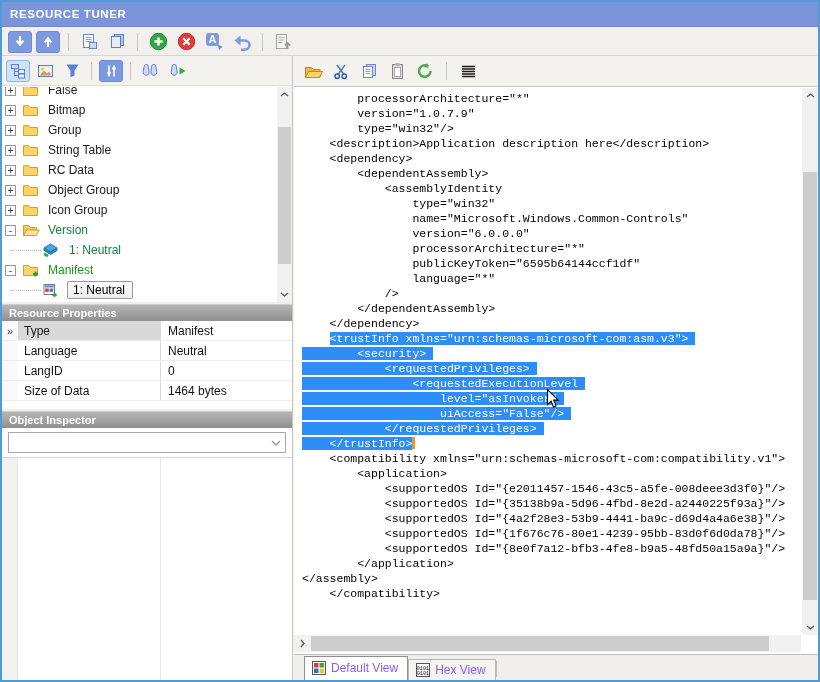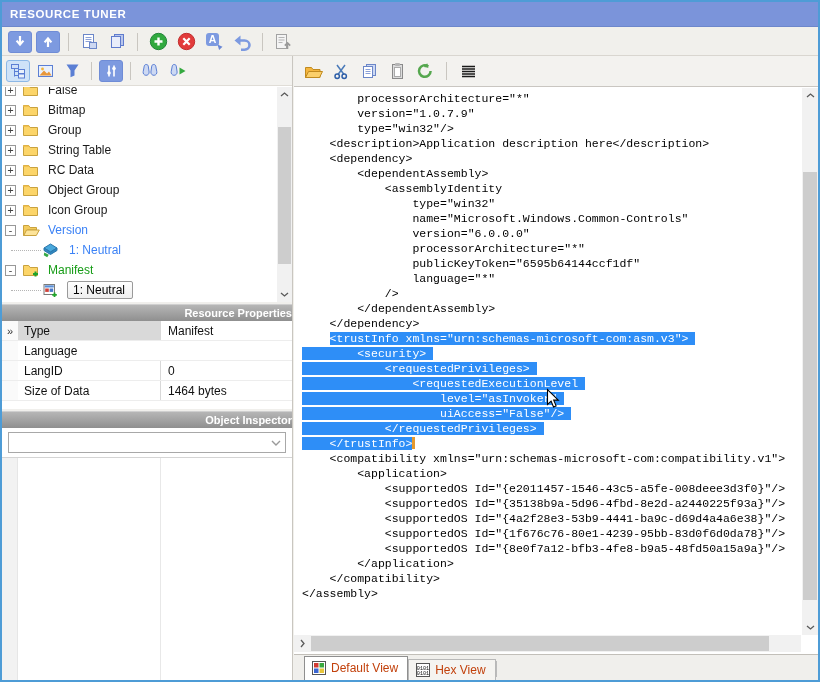--- a/index.html
+++ b/index.html
@@ -28,33 +28,33 @@
   .ttbtn.blue{background:#7d9ae0;border:1px solid #6f8cd6;}
   
   .tree{position:absolute;left:0;top:31px;right:0;height:215px;background:#fff;overflow:hidden;}
   .tree-rows{position:absolute;left:0;top:-7px;right:15px;}
   .trow{height:20px;display:flex;align-items:center;font-size:12px;color:#1a1a1a;white-space:nowrap;}
   .expbox{width:11px;height:11px;border:1px solid #989898;background:#fff;margin-left:3px;margin-right:6px;
           font-size:10px;line-height:9px;text-align:center;color:#444;flex:0 0 auto;font-family:"DejaVu Sans Mono",monospace;}
   .dotline{width:30px;margin-left:9px;border-top:1px dotted #b5b5b5;flex:0 0 auto;margin-right:2px;}
   .ticon{width:18px;height:15px;margin-right:5px;flex:0 0 auto;display:flex;align-items:center;}
   .tlabel{padding:1px 3px;}
-  .c-blue{color:#3b82f6;}
+  .c-blue{color:#15803d;}
   .c-green{color:#169c16;}
   .tsel{border:1px solid #9a9a9a;background:linear-gradient(#fefefe,#eee);border-radius:2px;padding:1px 7px 1px 5px;margin-left:1px;color:#000;}
   
   .sb{position:absolute;background:#f1f1f1;}
   .sb .arr{position:absolute;left:0;right:0;height:15px;display:flex;align-items:center;justify-content:center;background:#f1f1f1;}
   .sb .thumb{position:absolute;left:1px;right:1px;background:#cdcdcd;}
   .hsb .arr{width:17px;height:100%;top:0;}
   .hsb .thumb{top:1px;bottom:1px;left:auto;right:auto;}
   
   .split{position:absolute;left:0;right:0;height:2px;background:#f0efec;}
   .phead{position:absolute;left:0;right:0;height:17px;background:linear-gradient(#b6b6b6,#8f8f8f);color:#fff;
-         font-weight:bold;font-size:11px;line-height:16px;padding-left:7px;border-top:1px solid #cfcfcf;text-align:right;}
+         font-weight:bold;font-size:11px;line-height:16px;padding-left:7px;border-top:1px solid #cfcfcf;}
   .pgrid{position:absolute;left:0;right:0;background:#fff;}
   .prow{height:20px;display:flex;font-size:12px;align-items:stretch;border-bottom:1px solid #ededed;}
   .pmark{width:16px;flex:0 0 auto;display:flex;align-items:center;justify-content:center;color:#333;font-size:11px;background:#fafafa;}
   .plab{width:142px;flex:0 0 auto;display:flex;align-items:center;padding-left:6px;color:#111;}
   .pval{flex:1;display:flex;align-items:center;padding-left:7px;border-left:1px solid #d8d8d8;color:#111;}
   .prow.active .plab{background:#d9d9d9;}
   
   .combo{position:absolute;left:6px;right:6px;height:21px;border:1px solid #a8a8a8;background:#fff;display:flex;align-items:center;justify-content:flex-end;}
   .combo .chev{width:18px;display:flex;align-items:center;justify-content:center;}
   .oiempty{position:absolute;left:0;right:0;bottom:0;border-top:1px solid #d4d4d4;background:#fff;}
@@ -67,21 +67,21 @@
   .code{position:absolute;left:0;top:32px;width:507px;height:547px;background:#fff;overflow:hidden;
         font-family:"Liberation Mono","DejaVu Sans Mono",monospace;font-size:11.5px;line-height:15px;color:#000;
         padding:3px 0 0 8px;}
   .cl{height:15px;white-space:pre;}
   .sel{background:#2e8ef7;color:#fff;}
   .nl{padding-right:7px;}
   .caret{display:inline-block;width:3px;height:12px;background:#e69a2e;vertical-align:-2px;}
   
   .tabbar{position:absolute;left:0;right:0;bottom:0;height:26px;background:#f0efec;border-top:1px solid #c2bfb9;
           display:flex;align-items:flex-end;padding-left:10px;}
-  .tab{display:flex;align-items:center;gap:5px;font-size:12px;color:#c2410c;padding:3px 9px 4px 7px;border:1px solid #b8b8b8;border-bottom:none;background:#f5f4f1;height:21px;}
+  .tab{display:flex;align-items:center;gap:5px;font-size:12px;color:#8b5cf6;padding:3px 9px 4px 7px;border:1px solid #b8b8b8;border-bottom:none;background:#f5f4f1;height:21px;}
   .tab.active{background:#fff;border-color:#8f8f8f;height:24px;margin-top:-2px;position:relative;}
   .vline{width:1px;height:16px;background:#bbb;margin-bottom:3px;}
   .cursor{position:absolute;left:544px;top:386px;z-index:50;pointer-events:none;}
   svg{display:block;}
 </style>
 </head>
 <body>
 
 <div class="window">
 
@@ -364,20 +364,21 @@
     </div>
     <div class="pgrid" style="top:265px;height:88px;" id="props-rows">
         <div class="prow active">
           <div class="pmark">»</div>
           <div class="plab">Type</div>
           <div class="pval">Manifest</div>
         </div>
         <div class="prow">
           <div class="pmark"></div>
           <div class="plab">Language</div>
+          <div class="pval">Neutral</div>
         </div>
         <div class="prow">
           <div class="pmark"></div>
           <div class="plab">LangID</div>
           <div class="pval">0</div>
         </div>
         <div class="prow">
           <div class="pmark"></div>
           <div class="plab">Size of Data</div>
           <div class="pval">1464 bytes</div>
@@ -483,22 +484,22 @@
         <div class="cl"><span class="sel nl">            &lt;/requestedPrivileges&gt;</span></div>
         <div class="cl"><span class="sel">    &lt;/trustInfo&gt;</span><span class="caret"></span></div>
         <div class="cl">    &lt;compatibility xmlns="urn:schemas-microsoft-com:compatibility.v1"&gt;</div>
         <div class="cl">        &lt;application&gt;</div>
         <div class="cl">            &lt;supportedOS Id="{e2011457-1546-43c5-a5fe-008deee3d3f0}"/&gt;</div>
         <div class="cl">            &lt;supportedOS Id="{35138b9a-5d96-4fbd-8e2d-a2440225f93a}"/&gt;</div>
         <div class="cl">            &lt;supportedOS Id="{4a2f28e3-53b9-4441-ba9c-d69d4a4a6e38}"/&gt;</div>
         <div class="cl">            &lt;supportedOS Id="{1f676c76-80e1-4239-95bb-83d0f6d0da78}"/&gt;</div>
         <div class="cl">            &lt;supportedOS Id="{8e0f7a12-bfb3-4fe8-b9a5-48fd50a15a9a}"/&gt;</div>
         <div class="cl">        &lt;/application&gt;</div>
+        <div class="cl">&lt;/assembly&gt;</div>
         <div class="cl">    &lt;/compatibility&gt;</div>
-        <div class="cl">&lt;/assembly&gt;</div>
       </div>
 
     <div class="sb" style="right:0;top:32px;width:16px;height:547px;">
       <div class="arr" style="top:0;">
           <svg width="9" height="5" viewBox="0 0 9 5">
             <path d="M1 4 4.5 1 8 4" fill="none" stroke="#5a5a5a" stroke-width="1.3"></path>
           </svg>
         </div>
       <div class="thumb" style="top:84px;height:428px;"></div>
       <div class="arr" style="bottom:0;">

